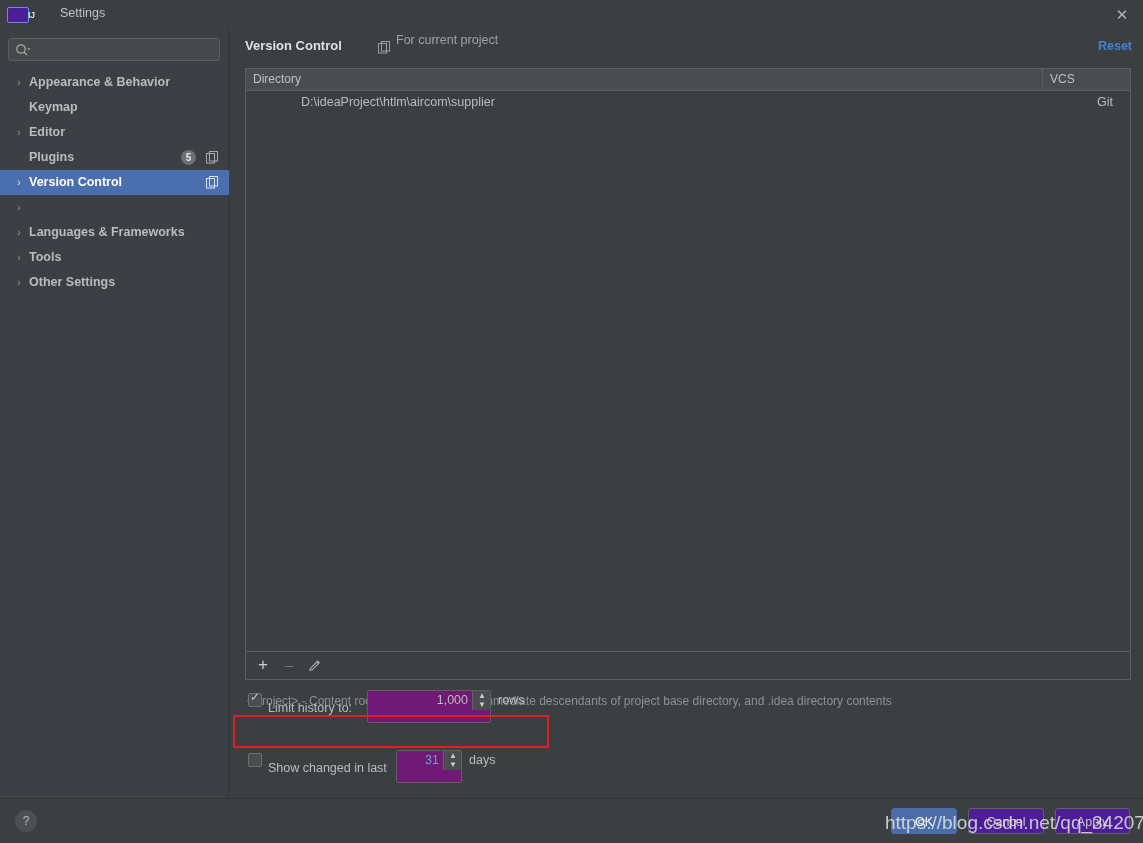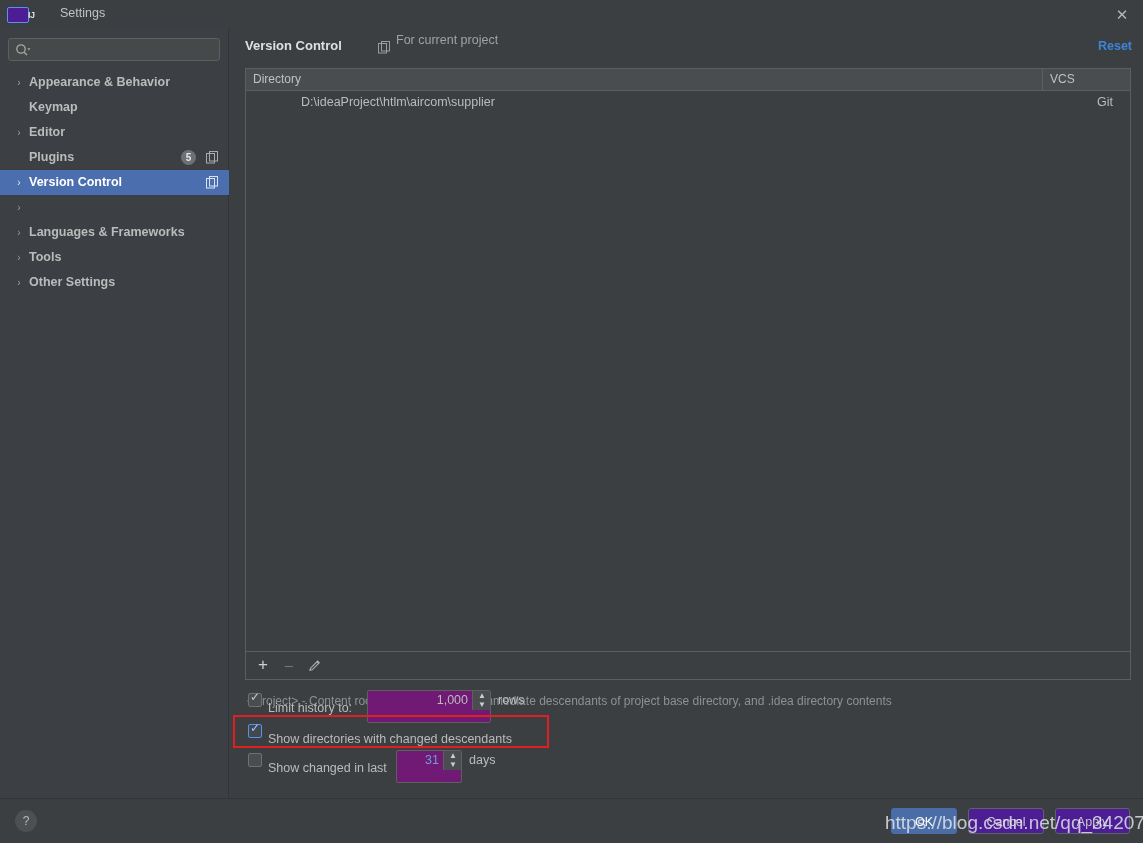--- a/index.html
+++ b/index.html
@@ -424,24 +424,20 @@
     <span class="spinner" style="left:119px; width:124px;">
       <span class="val">1,000</span>
       <span class="arrows">
         <span class="up">▲</span>
         <span class="dn">▼</span>
       </span>
     </span>
     <span class="unit" style="left:250px">rows</span>
   </div>
 
-  <div class="opt-row" id="row-dirs">
-    <span class="cb checked-blue"></span>
-    <span class="opt-label" style="left:20px">Show directories with changed descendants</span>
-  </div>
 
   <div class="opt-row" id="row-days">
     <span class="cb"></span>
     <span class="opt-label" style="left:20px">Show changed in last</span>
     <span class="spinner" style="left:148px; width:66px;padding-left:24px;">
       <span class="val" style="color:#6e9ed8">31</span>
       <span class="arrows">
         <span class="up">▲</span>
         <span class="dn">▼</span>
       </span>

